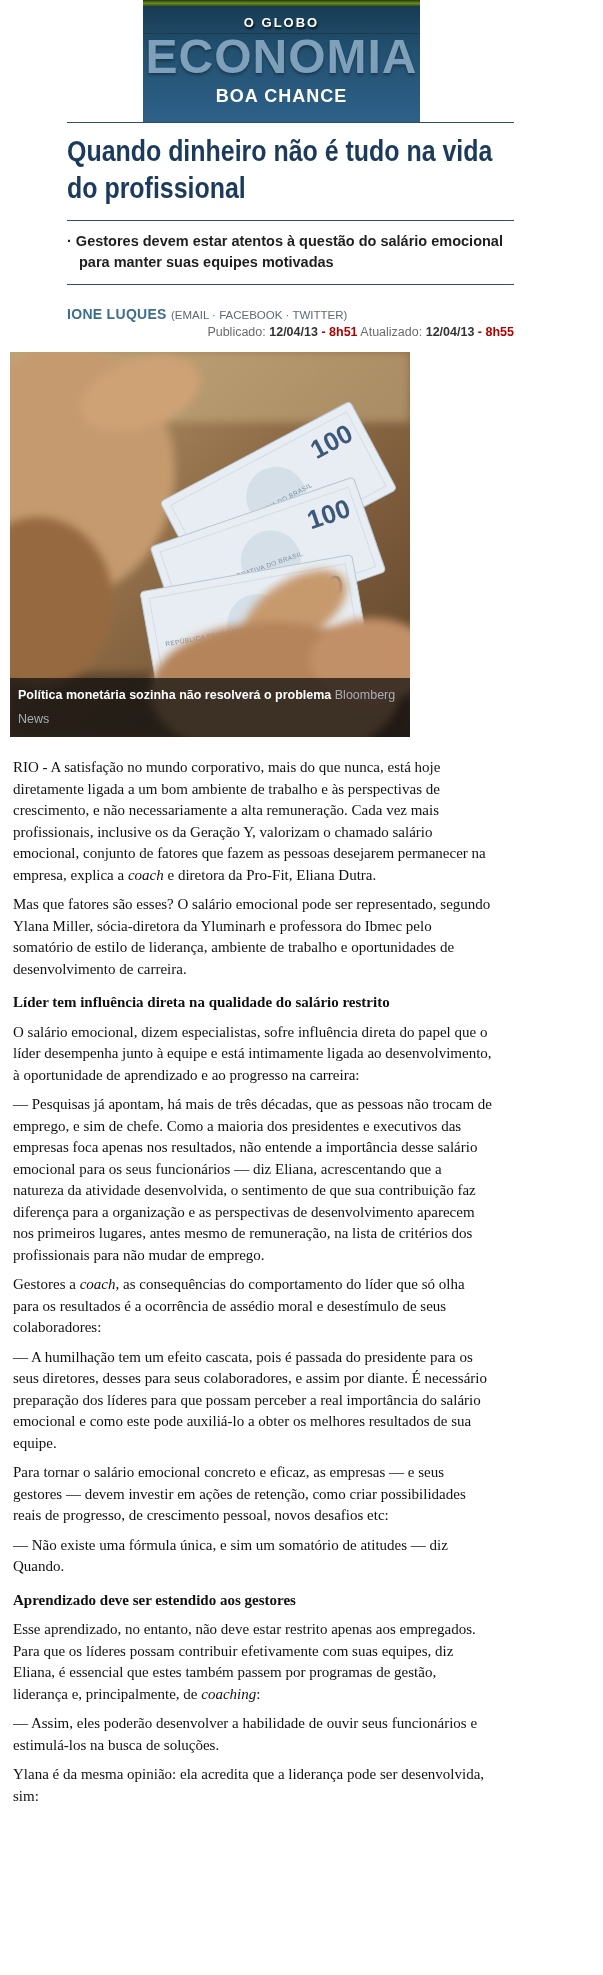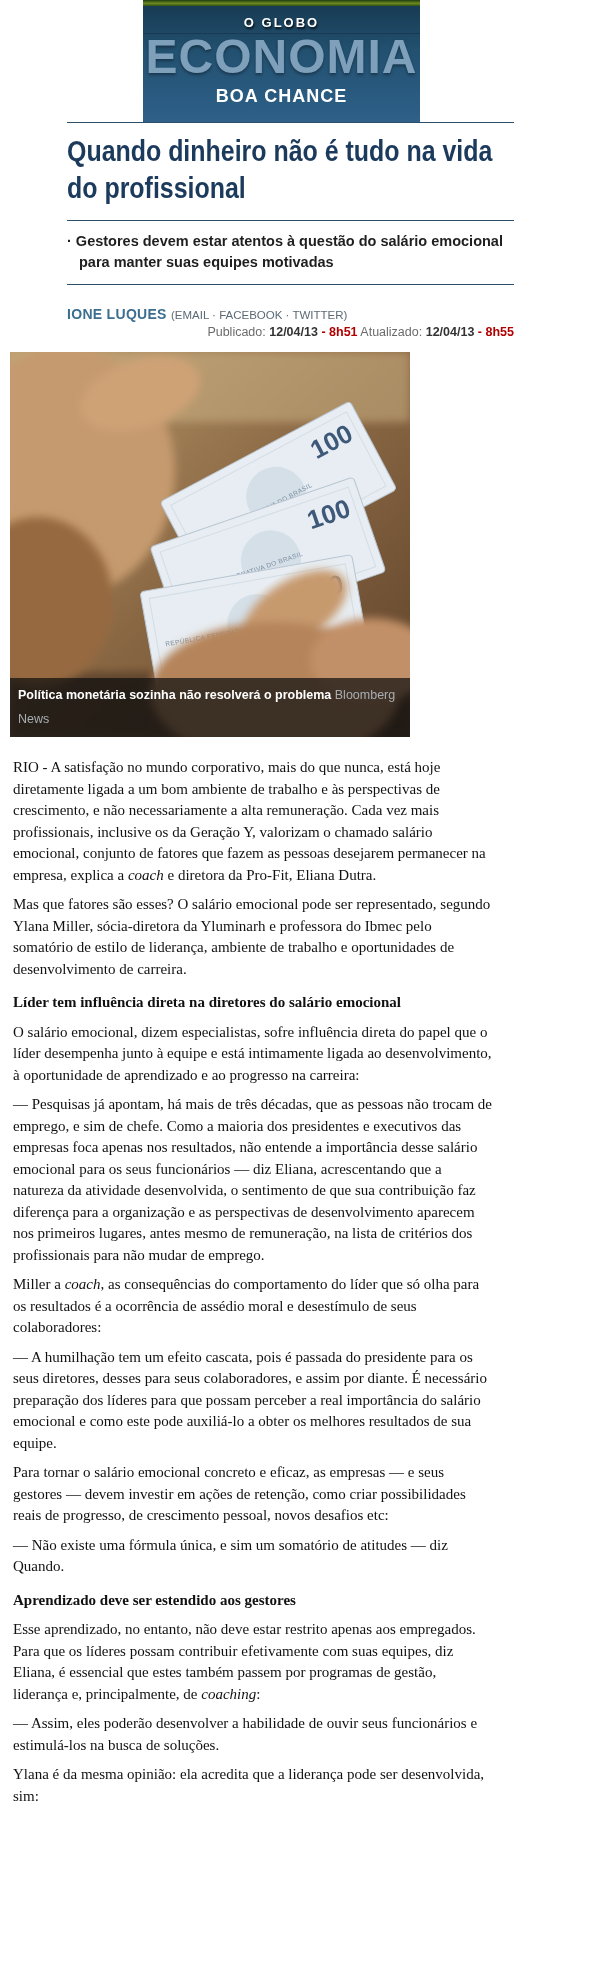--- a/index.html
+++ b/index.html
@@ -150,24 +150,24 @@
     </svg>
     <figcaption class="photo-caption">
       <span>Política monetária sozinha não resolverá o problema</span>
       <span class="photo-credit">Bloomberg News</span>
     </figcaption>
   </figure>
 
   <div class="article-body">
       <p><span>RIO - A satisfação no mundo corporativo, mais do que nunca, está hoje diretamente ligada a um bom ambiente de trabalho e às perspectivas de crescimento, e não necessariamente a alta remuneração. Cada vez mais profissionais, inclusive os da Geração Y, valorizam o chamado salário emocional, conjunto de fatores que fazem as pessoas desejarem permanecer na empresa, explica a </span><em>coach</em><span> e diretora da Pro-Fit, Eliana Dutra.</span></p>
       <p><span>Mas que fatores são esses? O salário emocional pode ser representado, segundo Ylana Miller, sócia-diretora da Yluminarh e professora do Ibmec pelo somatório de estilo de liderança, ambiente de trabalho e oportunidades de desenvolvimento de carreira.</span></p>
-      <h2><span>Líder tem influência direta na diretores do salário emocional</span></h2>
+      <h2><span>Líder tem influência direta na qualidade do salário restrito</span></h2>
       <p><span>O salário emocional, dizem especialistas, sofre influência direta do papel que o líder desempenha junto à equipe e está intimamente ligada ao desenvolvimento, à oportunidade de aprendizado e ao progresso na carreira:</span></p>
       <p><span>— Pesquisas já apontam, há mais de três décadas, que as pessoas não trocam de emprego, e sim de chefe. Como a maioria dos presidentes e executivos das empresas foca apenas nos resultados, não entende a importância desse salário emocional para os seus funcionários — diz Eliana, acrescentando que a natureza da atividade desenvolvida, o sentimento de que sua contribuição faz diferença para a organização e as perspectivas de desenvolvimento aparecem nos primeiros lugares, antes mesmo de remuneração, na lista de critérios dos profissionais para não mudar de emprego.</span></p>
-      <p><span>Miller a </span><em>coach</em><span>, as consequências do comportamento do líder que só olha para os resultados é a ocorrência de assédio moral e desestímulo de seus colaboradores:</span></p>
+      <p><span>Gestores a </span><em>coach</em><span>, as consequências do comportamento do líder que só olha para os resultados é a ocorrência de assédio moral e desestímulo de seus colaboradores:</span></p>
       <p><span>— A humilhação tem um efeito cascata, pois é passada do presidente para os seus diretores, desses para seus colaboradores, e assim por diante. É necessário preparação dos líderes para que possam perceber a real importância do salário emocional e como este pode auxiliá-lo a obter os melhores resultados de sua equipe.</span></p>
       <p><span>Para tornar o salário emocional concreto e eficaz, as empresas — e seus gestores — devem investir em ações de retenção, como criar possibilidades reais de progresso, de crescimento pessoal, novos desafios etc:</span></p>
       <p><span>— Não existe uma fórmula única, e sim um somatório de atitudes — diz Quando.</span></p>
       <h2><span>Aprendizado deve ser estendido aos gestores</span></h2>
       <p><span>Esse aprendizado, no entanto, não deve estar restrito apenas aos empregados. Para que os líderes possam contribuir efetivamente com suas equipes, diz Eliana, é essencial que estes também passem por programas de gestão, liderança e, principalmente, de </span><em>coaching</em><span>:</span></p>
       <p><span>— Assim, eles poderão desenvolver a habilidade de ouvir seus funcionários e estimulá-los na busca de soluções.</span></p>
       <p><span>Ylana é da mesma opinião: ela acredita que a liderança pode ser desenvolvida, sim:</span></p>
     </div>
 
 </div>

